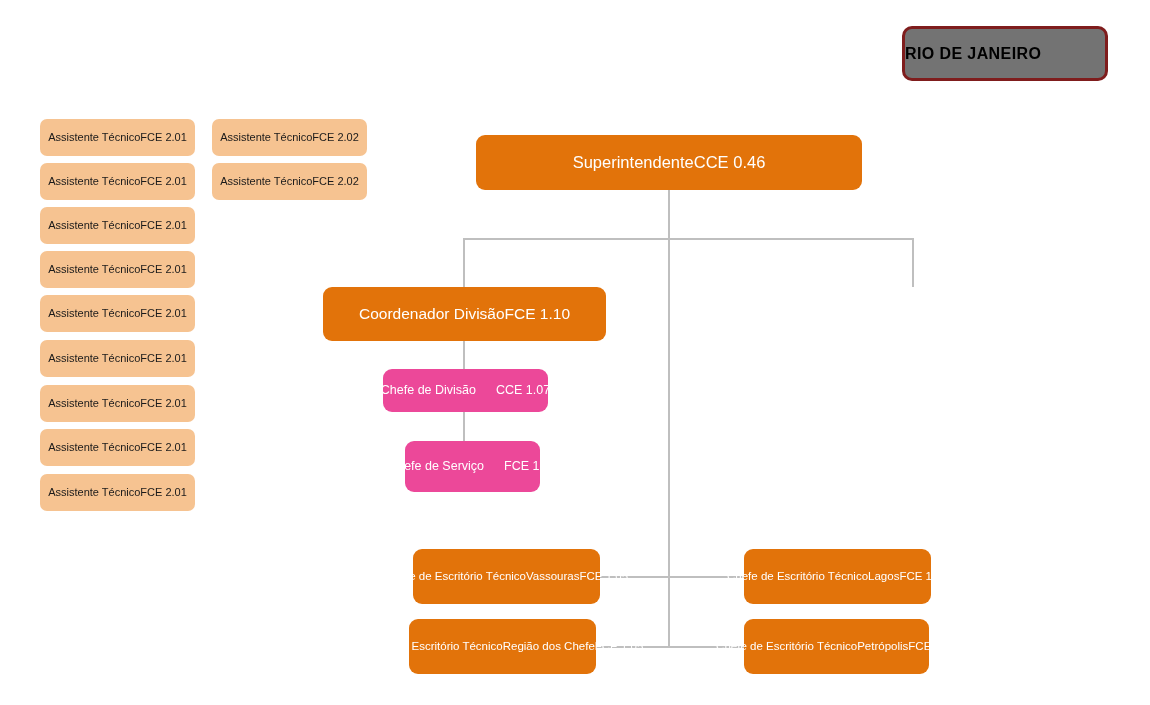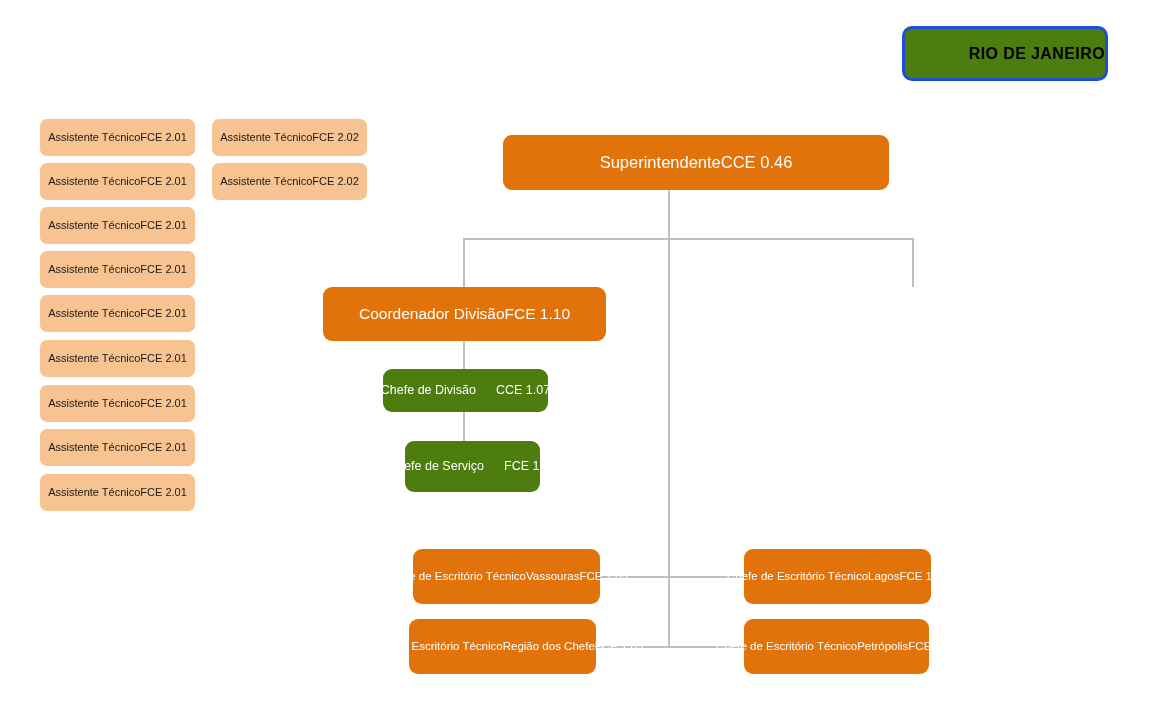--- a/index.html
+++ b/index.html
@@ -35,37 +35,37 @@
     text-align: center;
     border-radius: 9px;
     line-height: 1.25;
     color: #ffffff;
   }
   .node .ln { display: block; white-space: nowrap; }
 
   
   .node.orange { background: #E2730A; }
   
-  .node.brown  { background: #4d7c0f; gap: 20px; }
+  .node.brown  { background: #ec4899; gap: 20px; }
   
   .node.peach {
     background: #F6C391;
     color: #1a1a1a;
     border-radius: 7px;
   }
 
   
   .banner {
     position: absolute;
     box-sizing: border-box;
     display: flex;
     align-items: center;
-    justify-content: flex-end;
-    background: #4d7c0f;
-    border: 3px solid #1d4ed8;
+    justify-content: flex-start;
+    background: #737373;
+    border: 3px solid #7f1d1d;
     border-radius: 10px;
     color: #000000;
     font-weight: bold;
     letter-spacing: 0.4px;
   }
 
   
   .t-banner { font-size: 16px; }
   .t-lg     { font-size: 16.5px; }
   .t-md     { font-size: 15.5px; }
@@ -93,21 +93,21 @@
   <div class="line v" style="left:668px; top:190px; height:458px;"></div>
 
   <div class="line h" style="left:598px; top:576px; width:148px;"></div>
 
   <div class="line h" style="left:594px; top:646px; width:152px;"></div>
 
   <div class="banner t-banner" style="left:902px; top:26px; width:206px; height:55px;">
     <span>RIO DE JANEIRO</span>
   </div>
 
-  <div class="node orange t-lg" style="left:476px; top:135px; width:386px; height:55px;margin-left:27px;">
+  <div class="node orange t-lg" style="left:476px; top:135px; width:386px; height:55px;">
     <span class="ln">Superintendente</span>
     <span class="ln">CCE 0.46</span>
   </div>
 
   <div class="node orange t-md" style="left:323px; top:287px; width:283px; height:54px;">
     <span class="ln">Coordenador Divisão</span>
     <span class="ln">FCE 1.10</span>
   </div>
 
 

